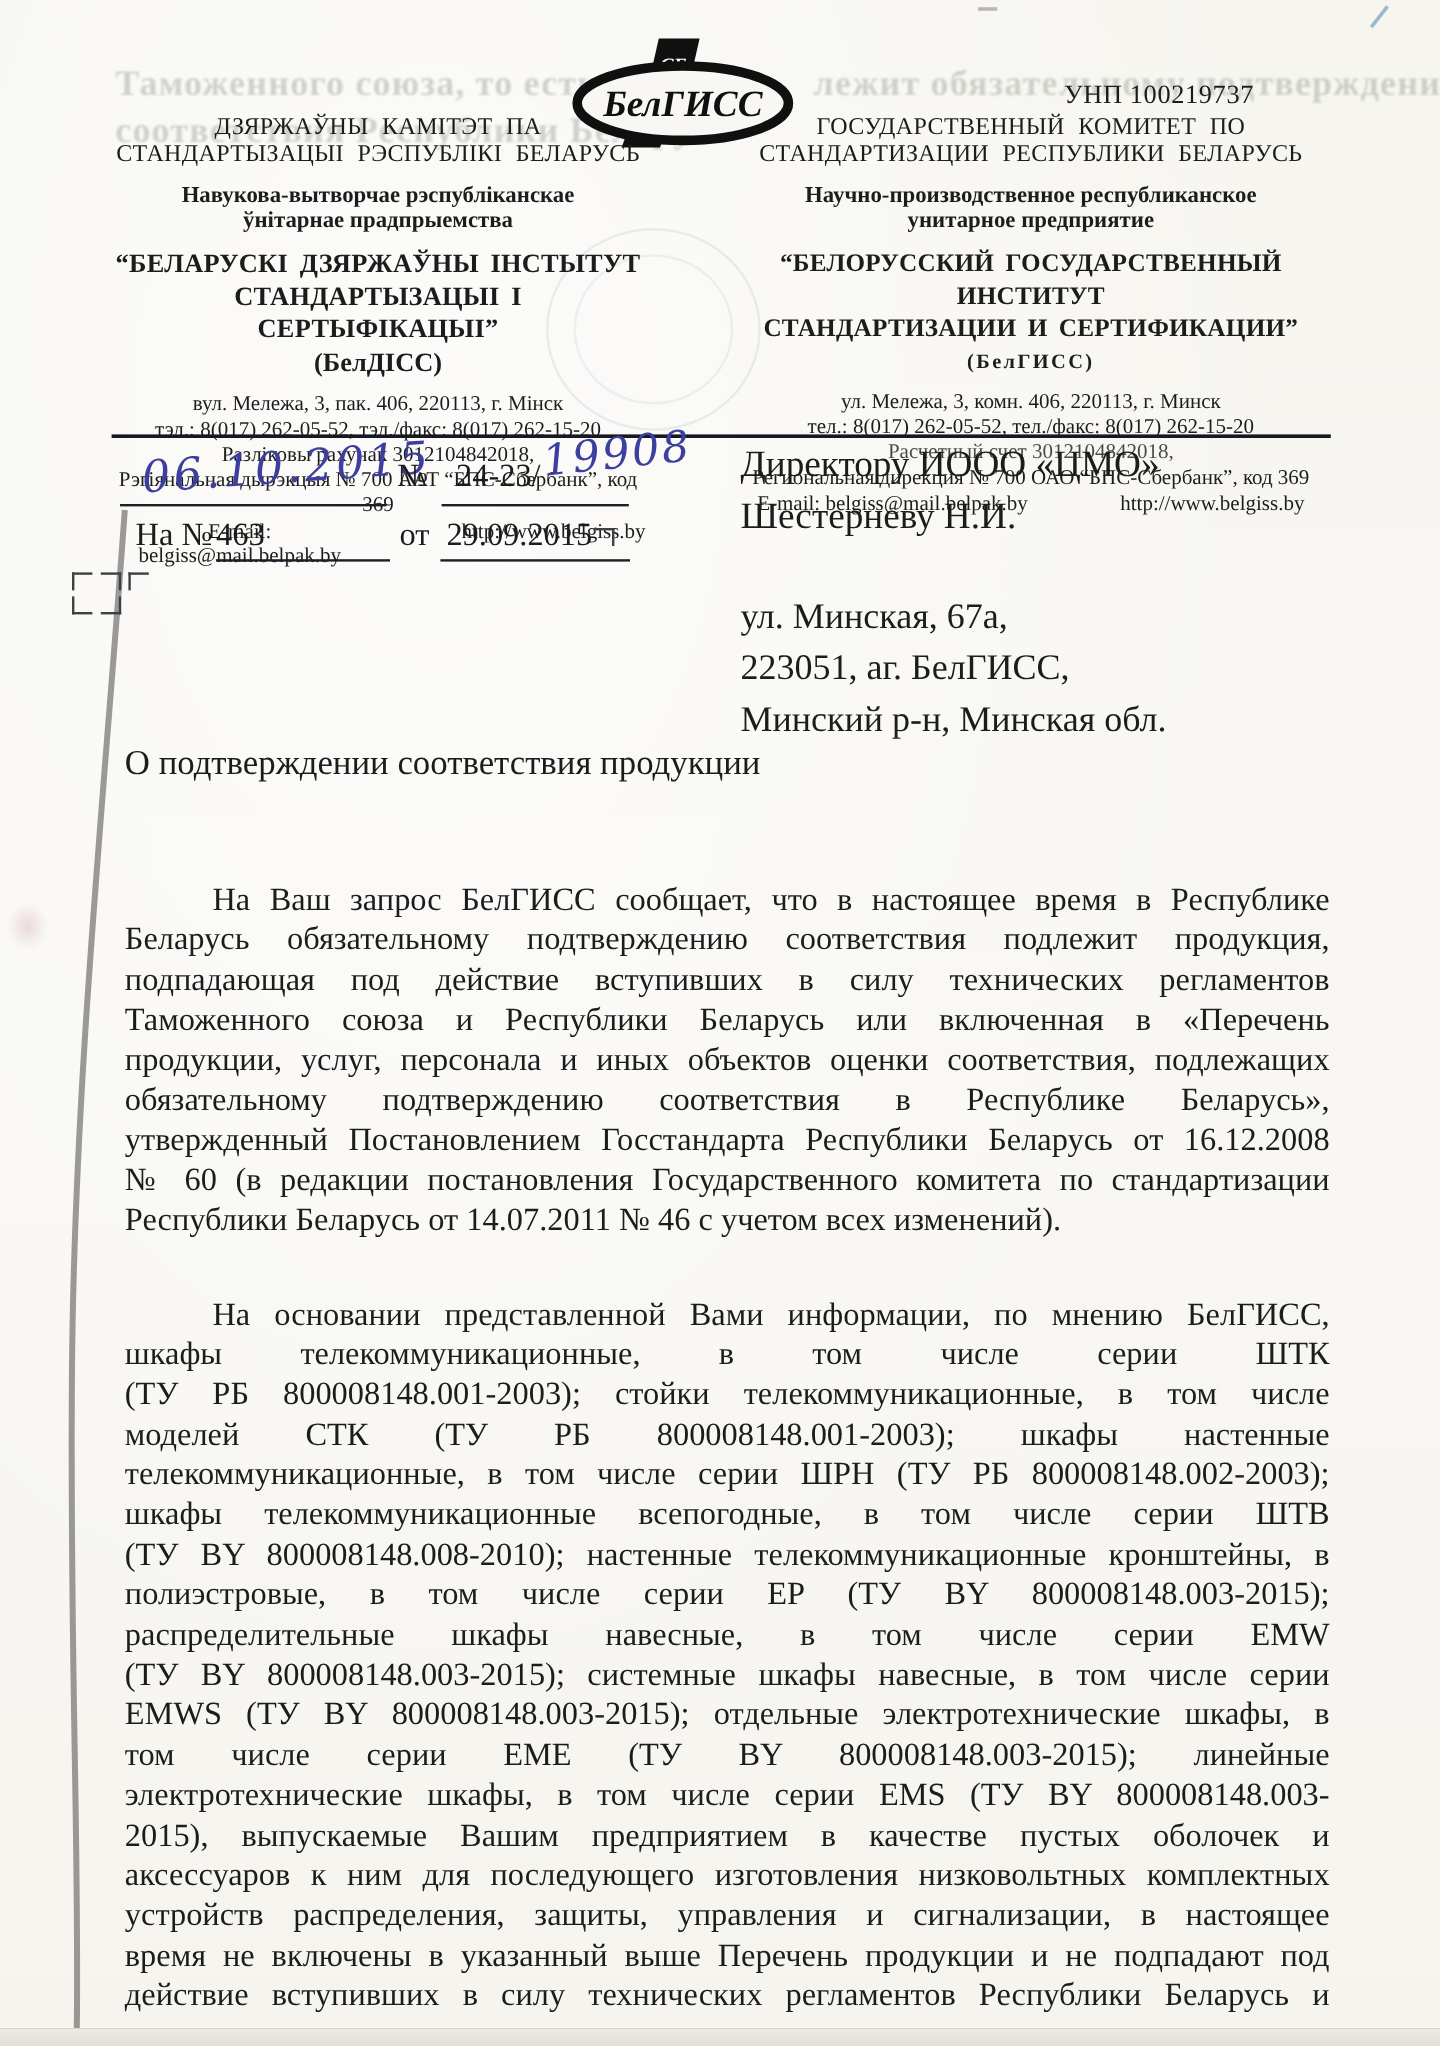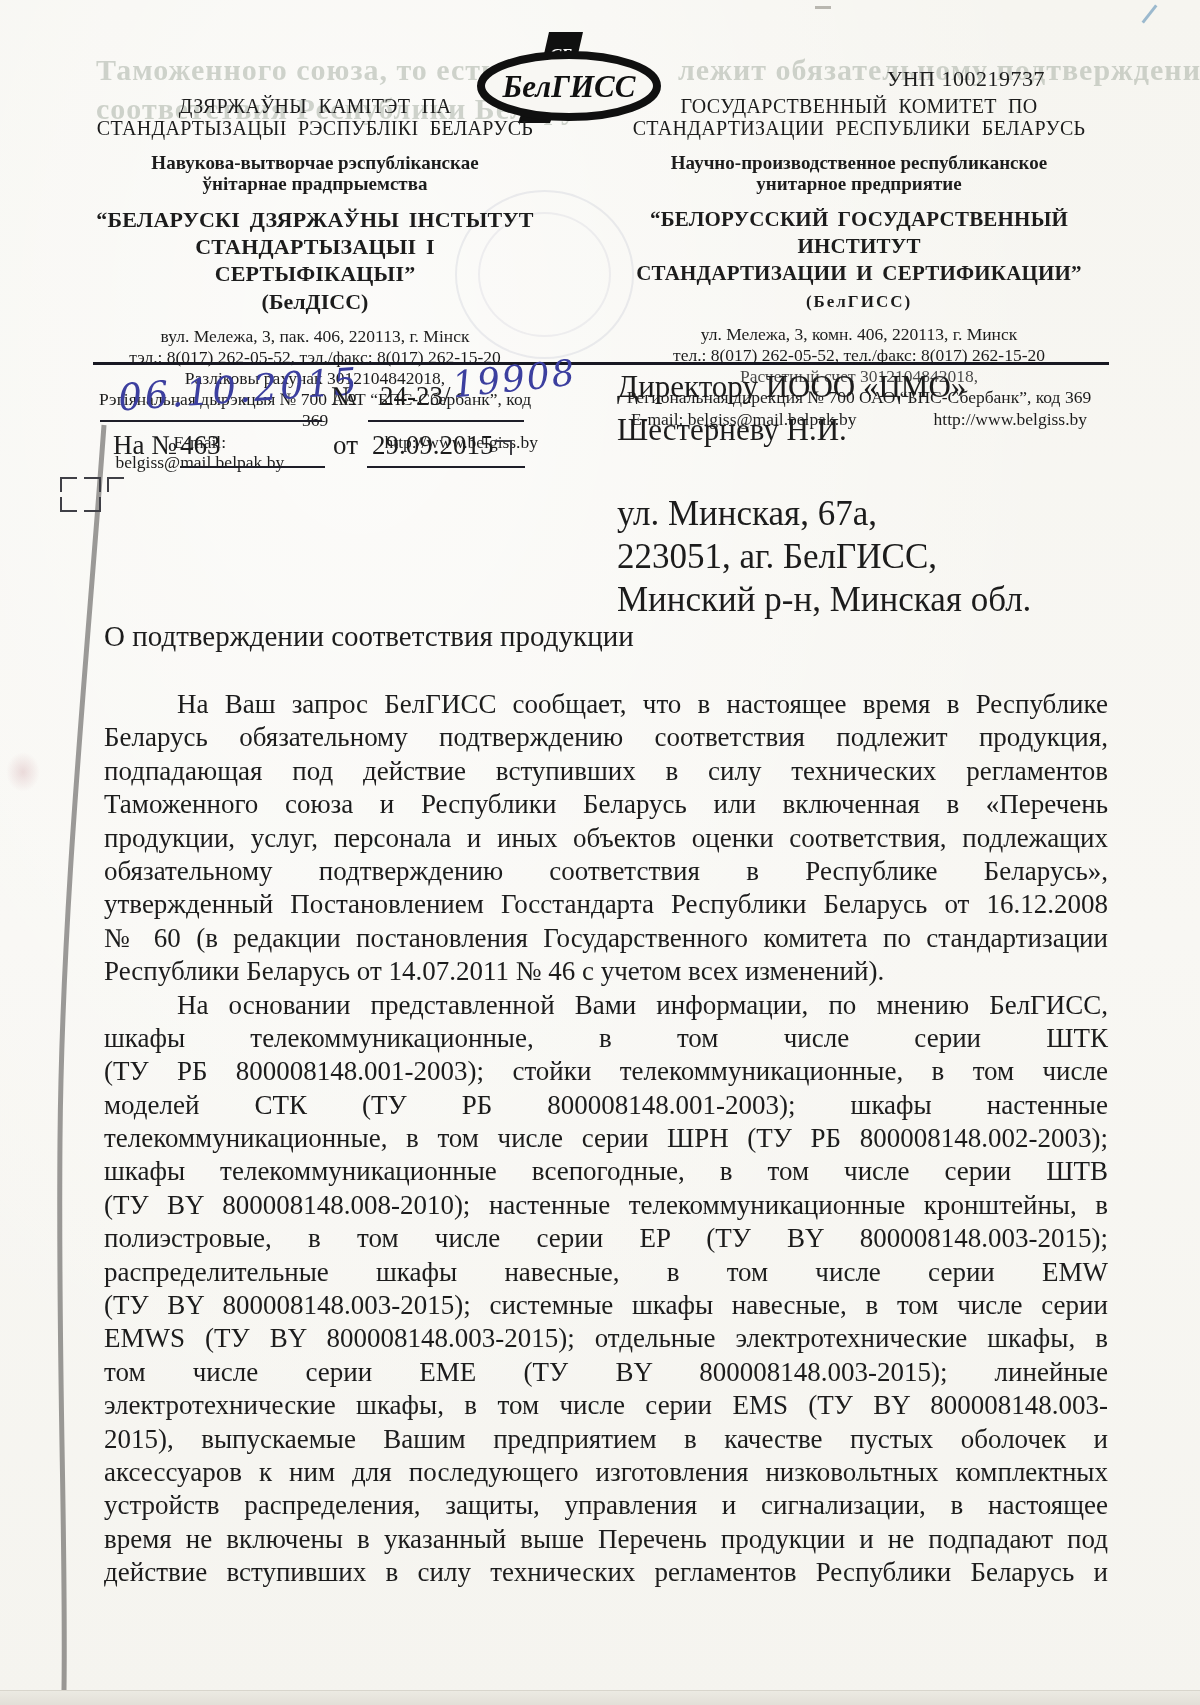--- a/index.html
+++ b/index.html
@@ -58,29 +58,29 @@
   .ref-label{font-size:27px;}
   .uline{height:2px;background:#1e1e28;}
   
   .cm{width:15px;height:13px;border:0 solid #3f3f46;}
   .cm-tl{border-left-width:2px;border-top-width:2px;}
   .cm-tr{border-right-width:2px;border-top-width:2px;}
   .cm-bl{border-left-width:2px;border-bottom-width:2px;}
   .cm-br{border-right-width:2px;border-bottom-width:2px;}
   
   .recipient{left:617px;top:365px;font-size:31px;line-height:43px;}
-  .recipient-addr{left:617px;top:492px;font-size:35px;line-height:43px;}
+  .recipient-addr{left:617px;top:492px;font-size:30px;line-height:43px;}
   
   .subject{left:104px;top:620px;font-size:29px;}
   .body-block{left:104px;top:688px;width:1004px;font-size:27px;}
   .bl{
     line-height:33.4px;height:33.4px;white-space:nowrap;
     text-align:justify;text-align-last:justify;
   }
-  .bl.indent{padding-left:73px;}
+  .bl.indent{padding-left:73px;margin-top:45px;}
   .bl.last{text-align-last:left;}
 </style>
 </head>
 <body>
 
 <div class="page">
 
   <div class="abs bleed" style="left:48px;top:53px;">Таможенного союза, то есть</div>
   <div class="abs bleed" style="left:630px;top:53px;">лежит обязательному подтверждению</div>
   <div class="abs bleed" style="left:48px;top:92px;">соответствия Республики Беларусь</div>

